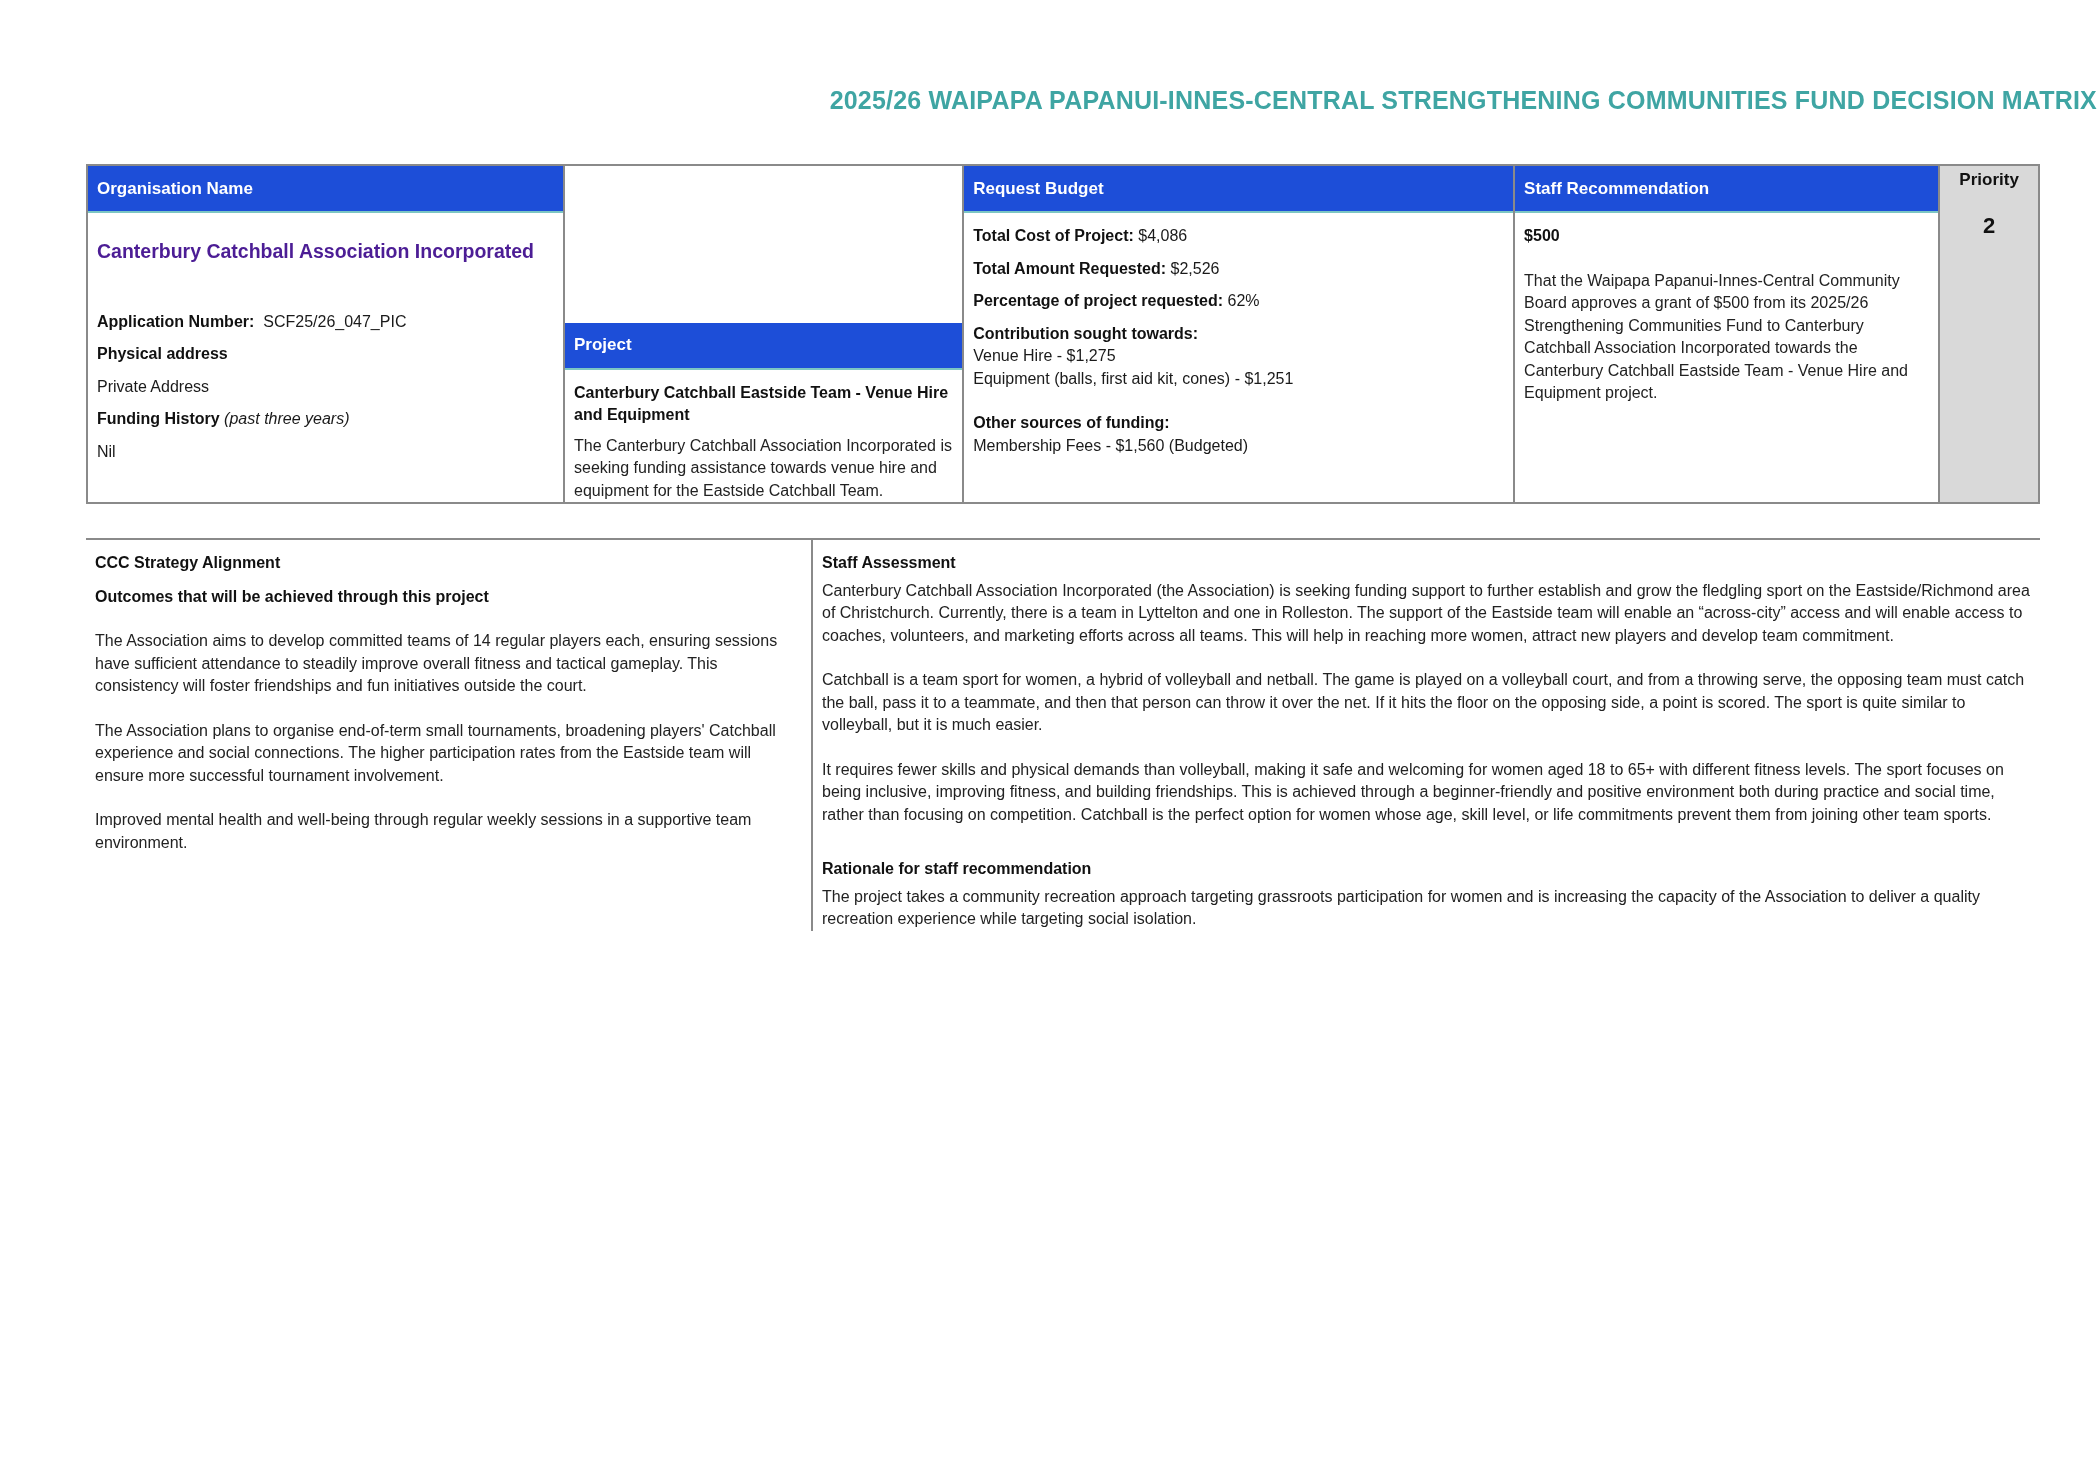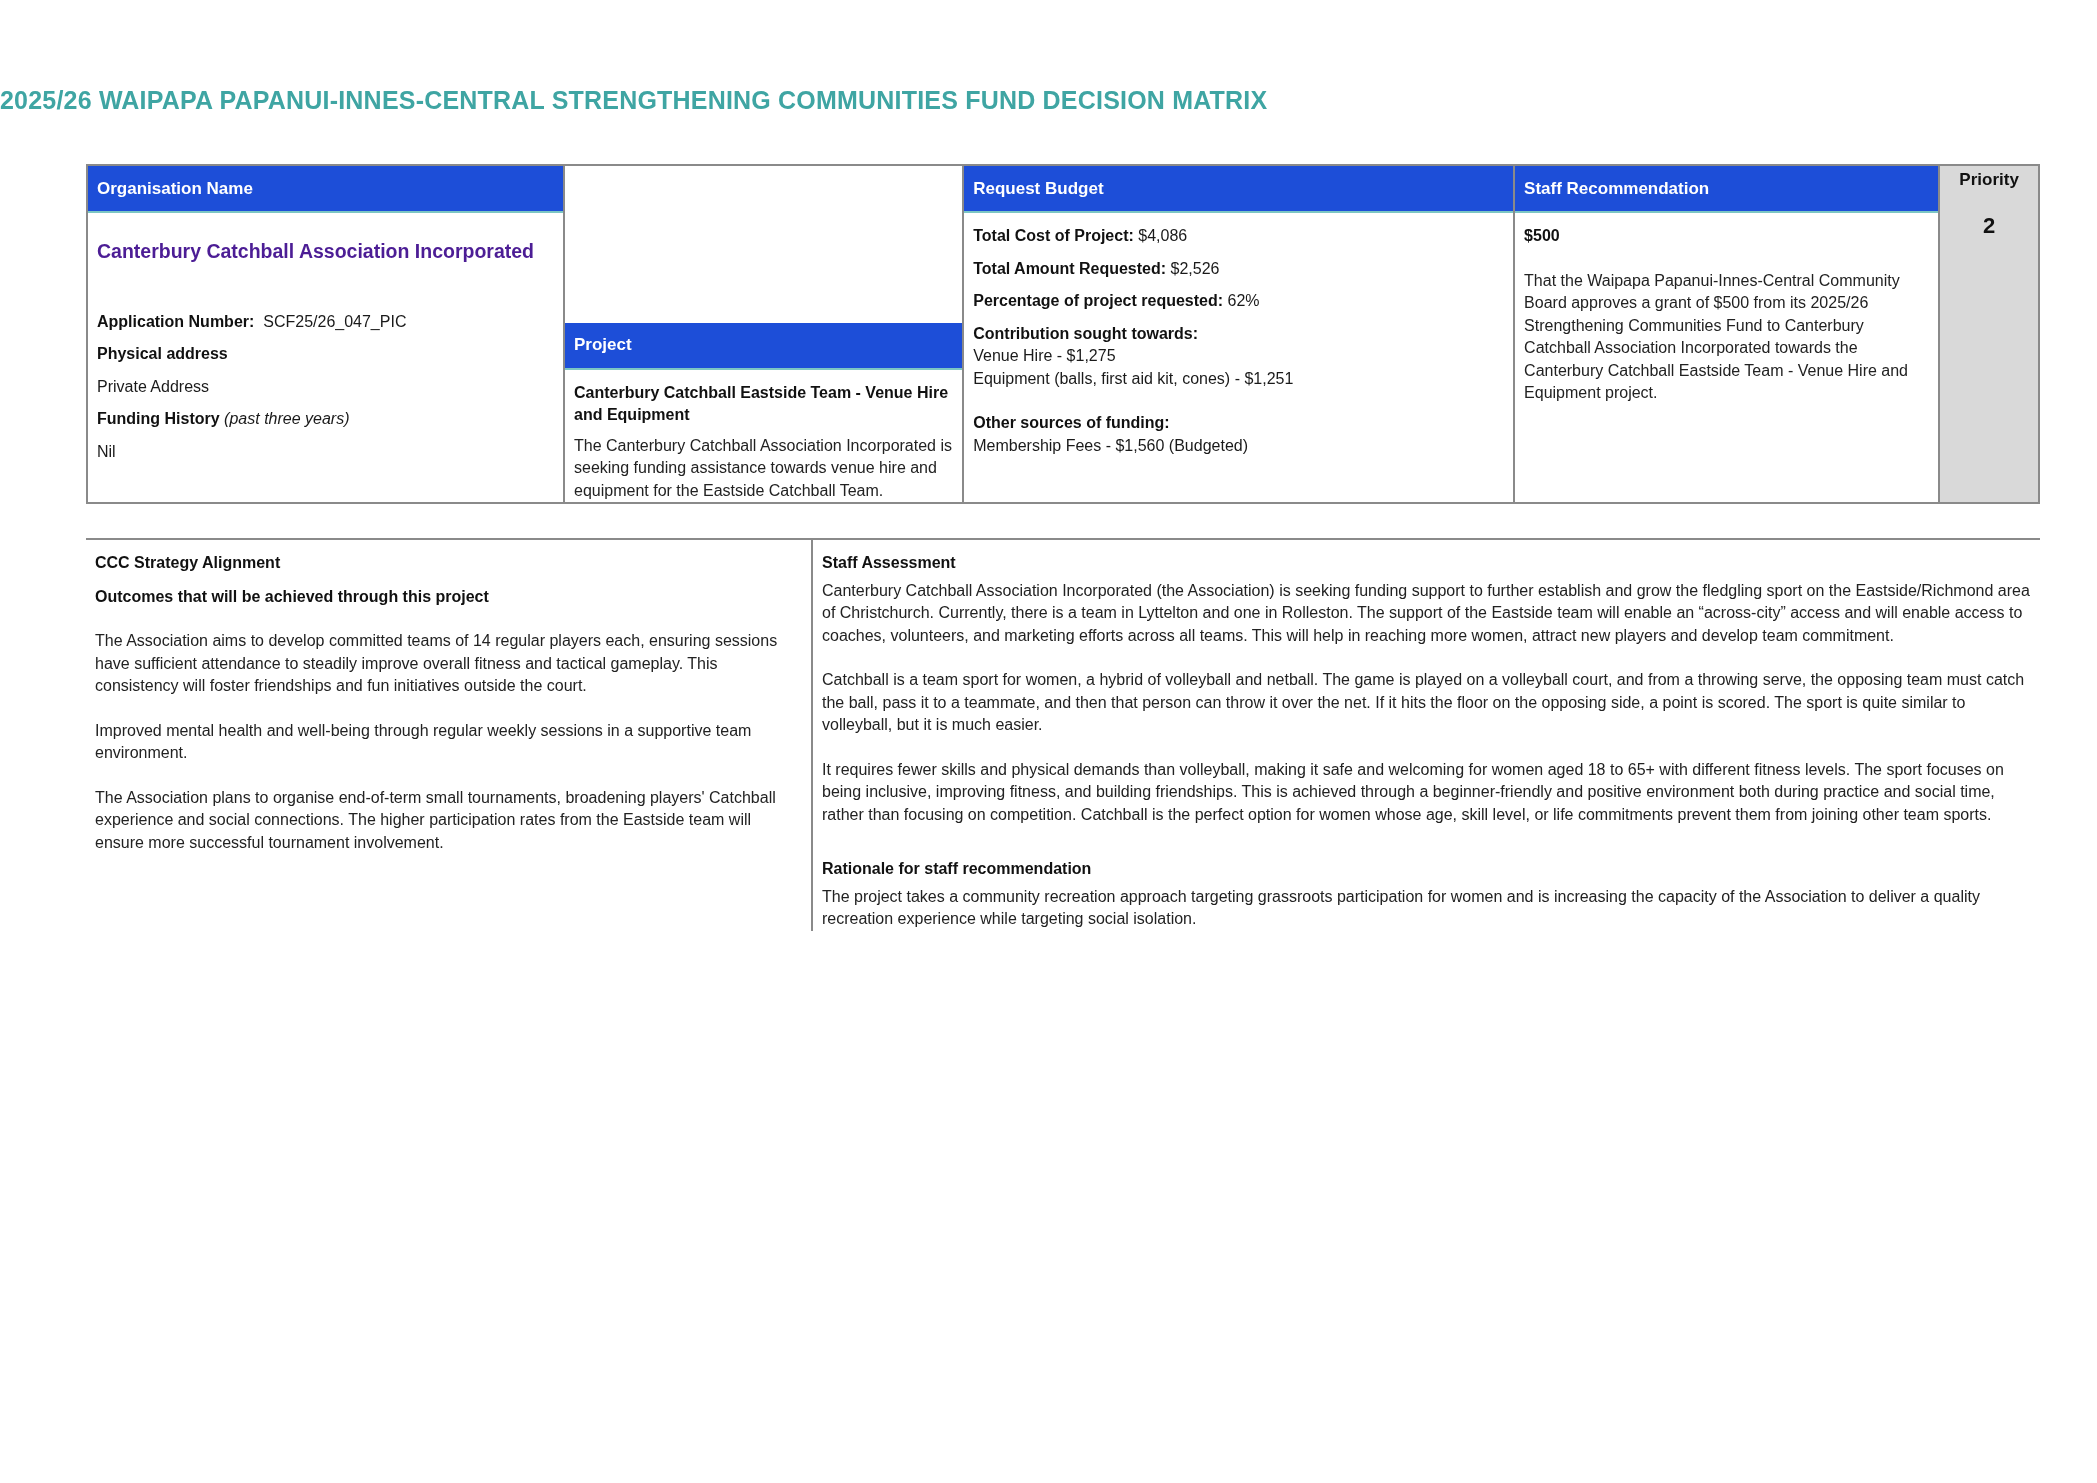--- a/index.html
+++ b/index.html
@@ -13,21 +13,21 @@
       position: relative;
       font-family: "Liberation Sans", "DejaVu Sans", sans-serif;
       color: #1a1a1a;
       overflow: hidden;
     }
     .page-title {
       position: absolute;
       top: 86px;
       left: 0;
       width: 2097px;
-      text-align: left;
+      text-align: right;
       font-size: 25px;
       font-weight: bold;
       color: #3fa5a3;
       letter-spacing: 0.2px;
     }
     
     .matrix {
       position: absolute;
       top: 164px;
       left: 86px;
@@ -194,22 +194,22 @@
     <div class="priority-value">2</div>
   </div>
 
 </div>
 
 <div class="lower">
   <div class="lower-left">
     <div class="section-head">CCC Strategy Alignment</div>
     <div class="section-head gap-m">Outcomes that will be achieved through this project</div>
     <div class="gap-l">The Association aims to develop committed teams of 14 regular players each, ensuring sessions have sufficient attendance to steadily improve overall fitness and tactical gameplay. This consistency will foster friendships and fun initiatives outside the court.</div>
+    <div class="gap-l">The Association plans to organise end-of-term small tournaments, broadening players' Catchball experience and social connections. The higher participation rates from the Eastside team will ensure more successful tournament involvement.</div>
     <div class="gap-l">Improved mental health and well-being through regular weekly sessions in a supportive team environment.</div>
-    <div class="gap-l">The Association plans to organise end-of-term small tournaments, broadening players' Catchball experience and social connections. The higher participation rates from the Eastside team will ensure more successful tournament involvement.</div>
   </div>
   <div class="lower-right">
     <div class="section-head">Staff Assessment</div>
     <div style="margin-top:5px">Canterbury Catchball Association Incorporated (the Association) is seeking funding support to further establish and grow the fledgling sport on the Eastside/Richmond area of Christchurch. Currently, there is a team in Lyttelton and one in Rolleston. The support of the Eastside team will enable an “across-city” access and will enable access to coaches, volunteers, and marketing efforts across all teams. This will help in reaching more women, attract new players and develop team commitment.</div>
     <div class="gap-l">Catchball is a team sport for women, a hybrid of volleyball and netball. The game is played on a volleyball court, and from a throwing serve, the opposing team must catch the ball, pass it to a teammate, and then that person can throw it over the net. If it hits the floor on the opposing side, a point is scored. The sport is quite similar to volleyball, but it is much easier.</div>
     <div class="gap-l">It requires fewer skills and physical demands than volleyball, making it safe and welcoming for women aged 18 to 65+ with different fitness levels. The sport focuses on being inclusive, improving fitness, and building friendships. This is achieved through a beginner-friendly and positive environment both during practice and social time, rather than focusing on competition. Catchball is the perfect option for women whose age, skill level, or life commitments prevent them from joining other team sports.</div>
     <div class="section-head" style="margin-top:32px">Rationale for staff recommendation</div>
     <div style="margin-top:5px">The project takes a community recreation approach targeting grassroots participation for women and is increasing the capacity of the Association to deliver a quality recreation experience while targeting social isolation.</div>
   </div>
 </div>

